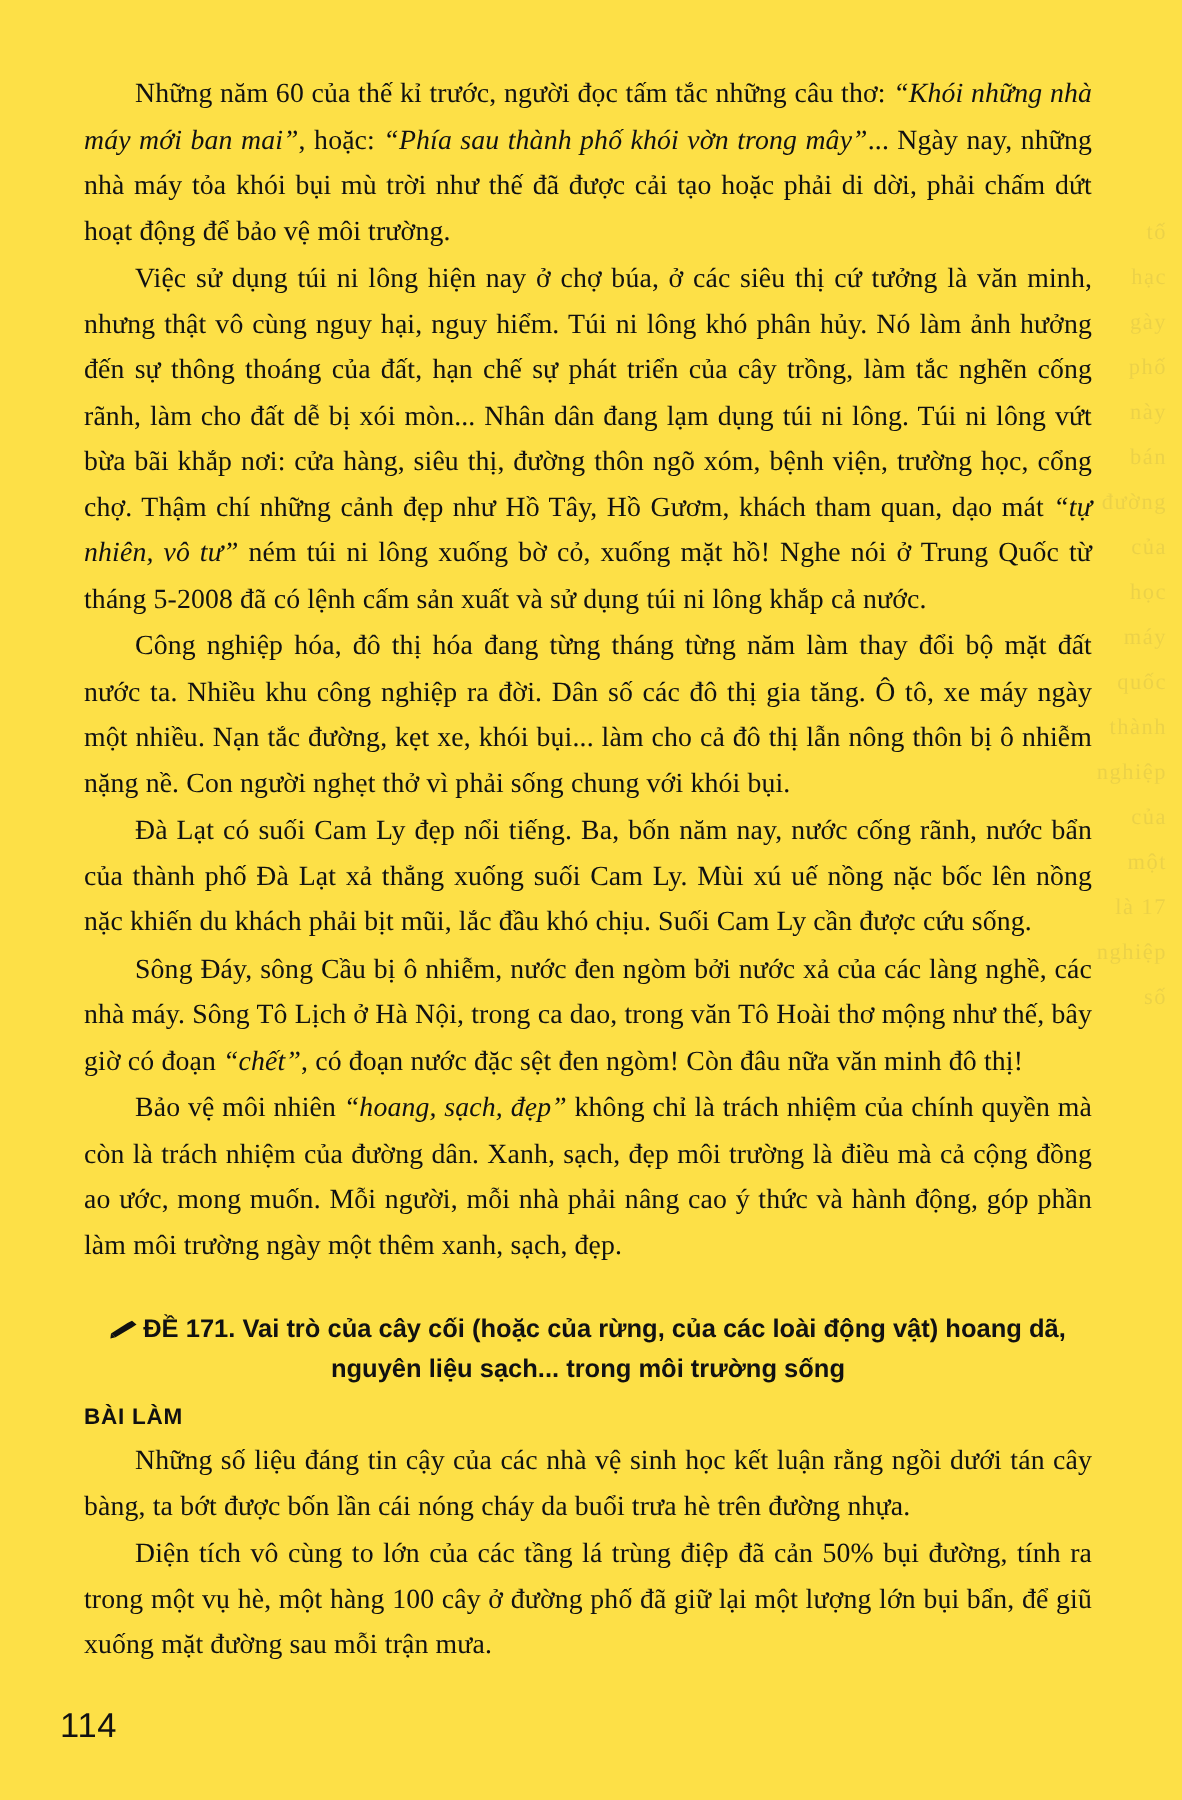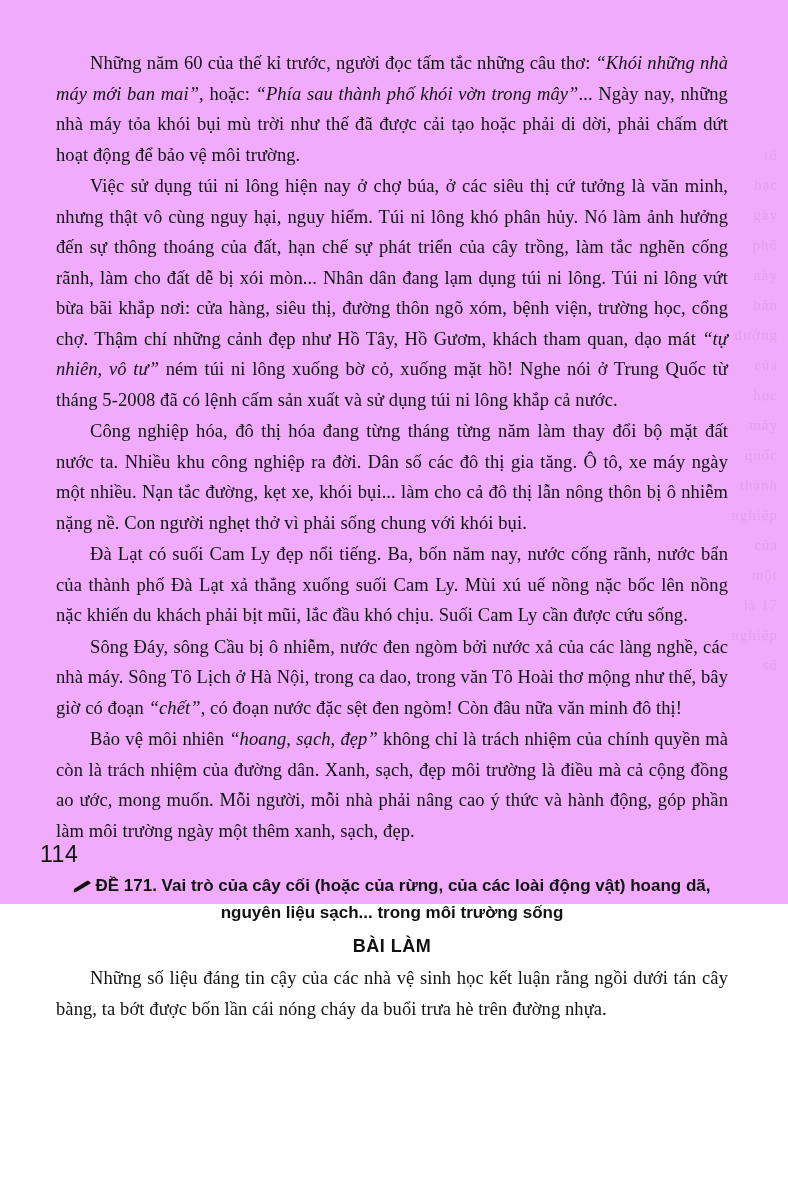--- a/index.html
+++ b/index.html
@@ -10,23 +10,23 @@
     width: 788px;
     height: 1200px;
     background: #ffffff;
     font-family: "Liberation Serif", serif;
     color: #111111;
     overflow: hidden;
   }
   .page {
     position: relative;
     width: 788px;
-    height: 904px;
+    height: 1200px;
     box-sizing: border-box;
-    background: #f0abfc;
+    background: #fde047;
   }
   
   .bleed {
     position: absolute;
     top: 140px;
     right: 10px;
     width: 60px;
     height: 880px;
     opacity: 0.10;
     color: #555;
@@ -76,22 +76,22 @@
   .pen-icon {
     display: inline-block;
     width: 20px;
     height: 14px;
     vertical-align: -2px;
     margin-right: 2px;
   }
   .subheading {
     font-family: "Liberation Sans", sans-serif;
     font-weight: bold;
-    font-size: 18px;
-    text-align: center;
+    font-size: 15px;
+    text-align: left;
     margin: 10px 0 6px 0;
     letter-spacing: 0.5px;
   }
   .page-number {
     position: absolute;
     left: 40px;
     bottom: 36px;
     font-family: "Liberation Sans", sans-serif;
     font-size: 23px;
     color: #111;
@@ -138,17 +138,18 @@
             <path d="M1 10 L12 3 L15 1.5 L18 4 L15 6 L4 12.5 Z" fill="#111"></path>
             <path d="M1 10 L4 12.5 L0.6 13.4 Z" fill="#111"></path>
           </svg>
         </span><span>ĐỀ 171. Vai trò của cây cối (hoặc của rừng, của các loài động vật) hoang dã, nguyên liệu sạch... trong môi trường sống</span>
       </h2>
     </div>
 
     <div class="subheading">BÀI LÀM</div>
 
     <p class="para"><span>Những số liệu đáng tin cậy của các nhà vệ sinh học kết luận rằng ngồi dưới tán cây bàng, ta bớt được bốn lần cái nóng cháy da buổi trưa hè trên đường nhựa.</span></p>
+    <p class="para"><span>Diện tích vô cùng to lớn của các tầng lá trùng điệp đã cản 50% bụi đường, tính ra trong một vụ hè, một hàng 100 cây ở đường phố đã giữ lại một lượng lớn bụi bẩn, để giũ xuống mặt đường sau mỗi trận mưa.</span></p>
 
   </div>
 
   <div class="page-number">114</div>
 </div>
 
 </body></html>

